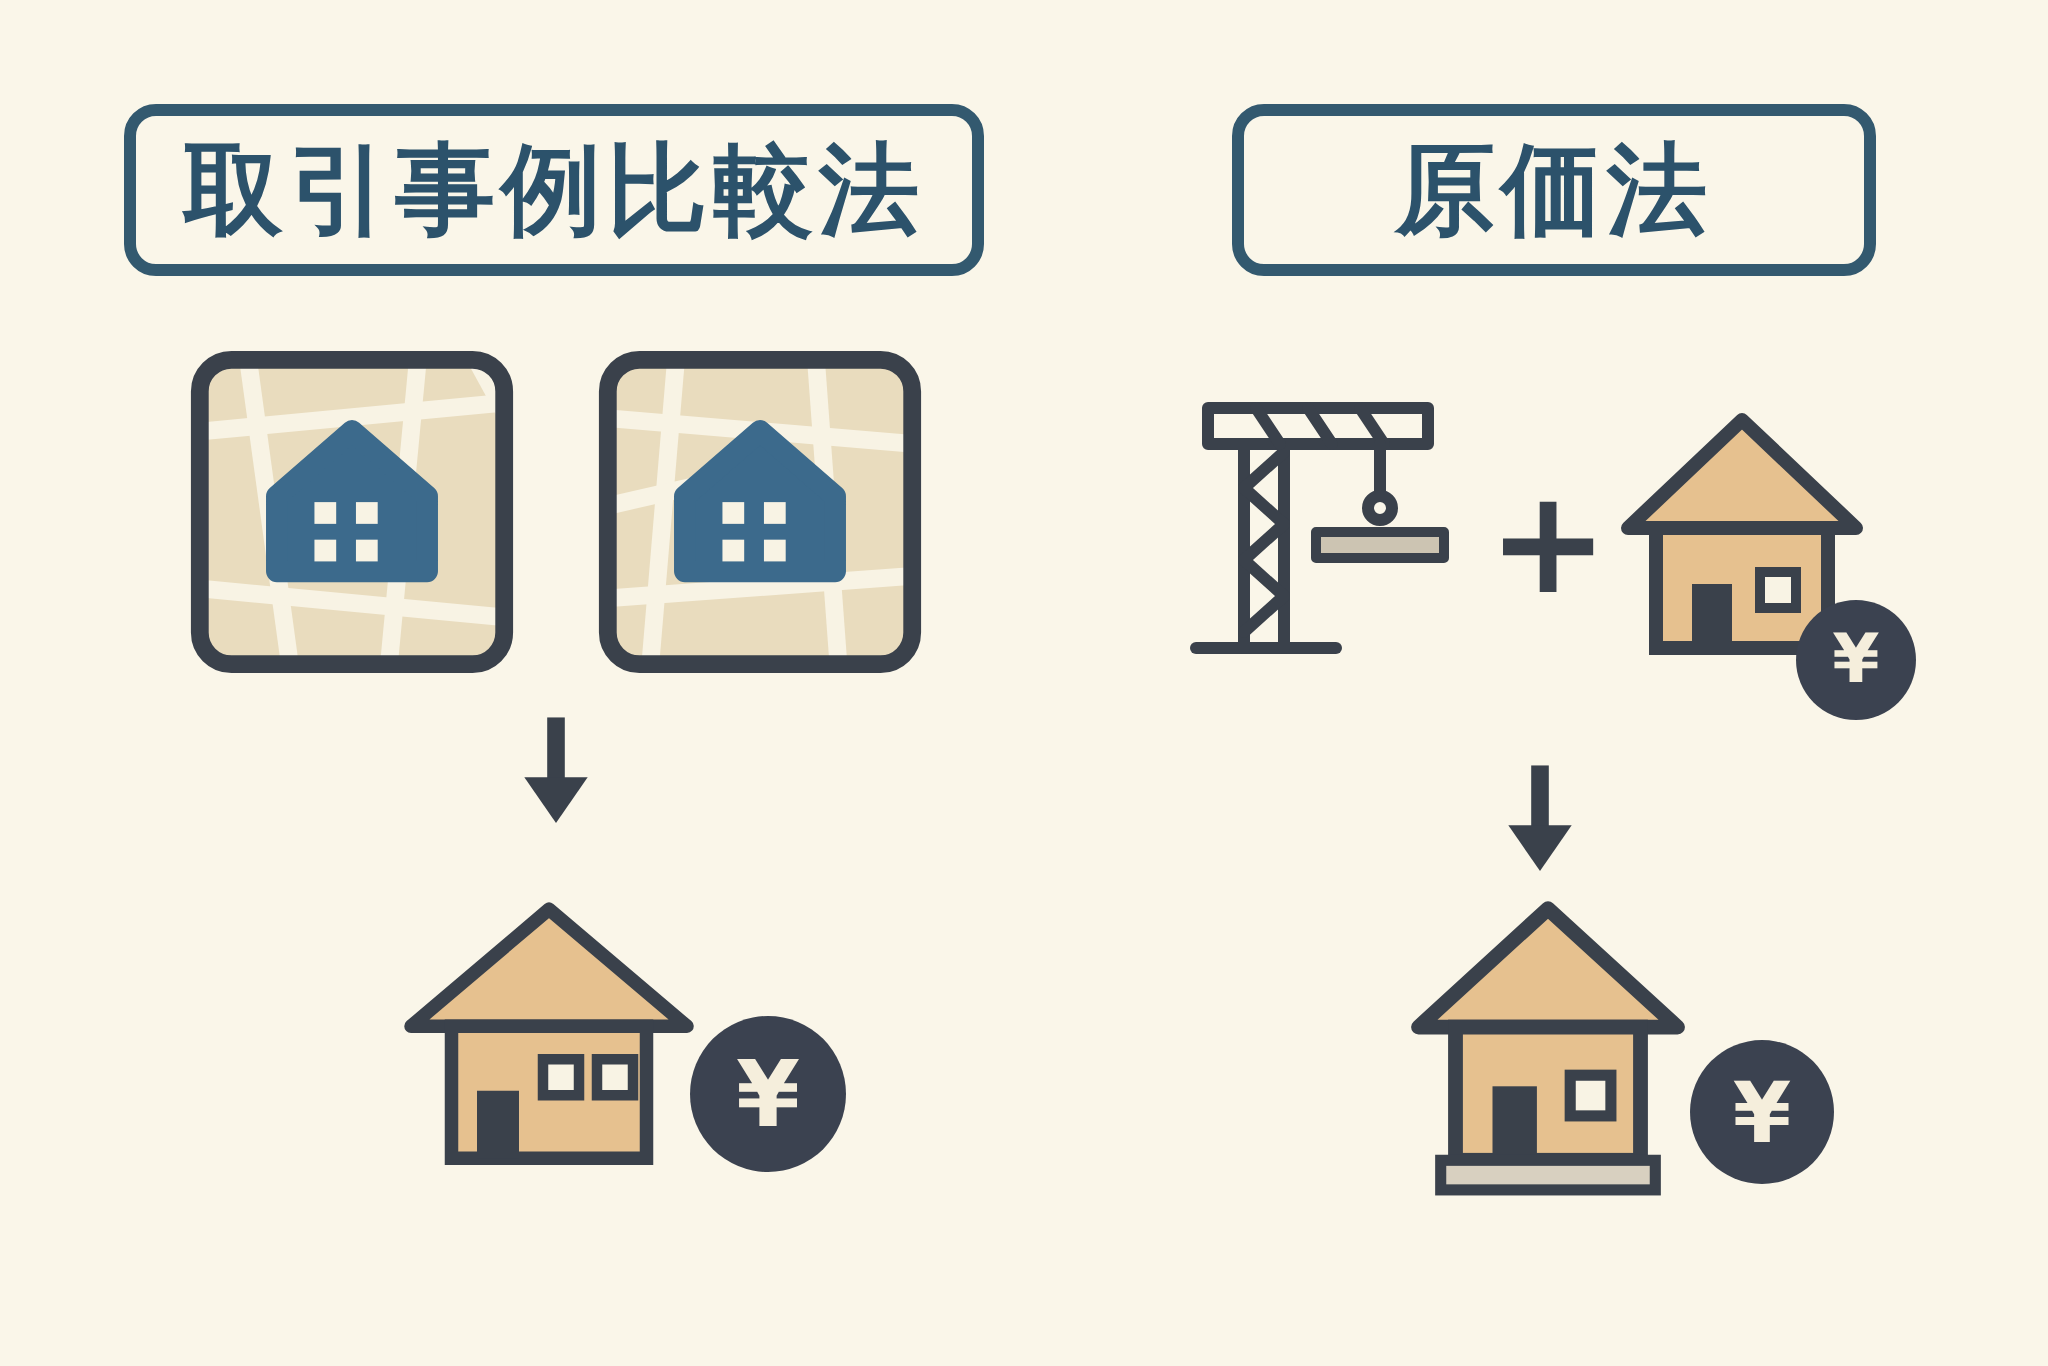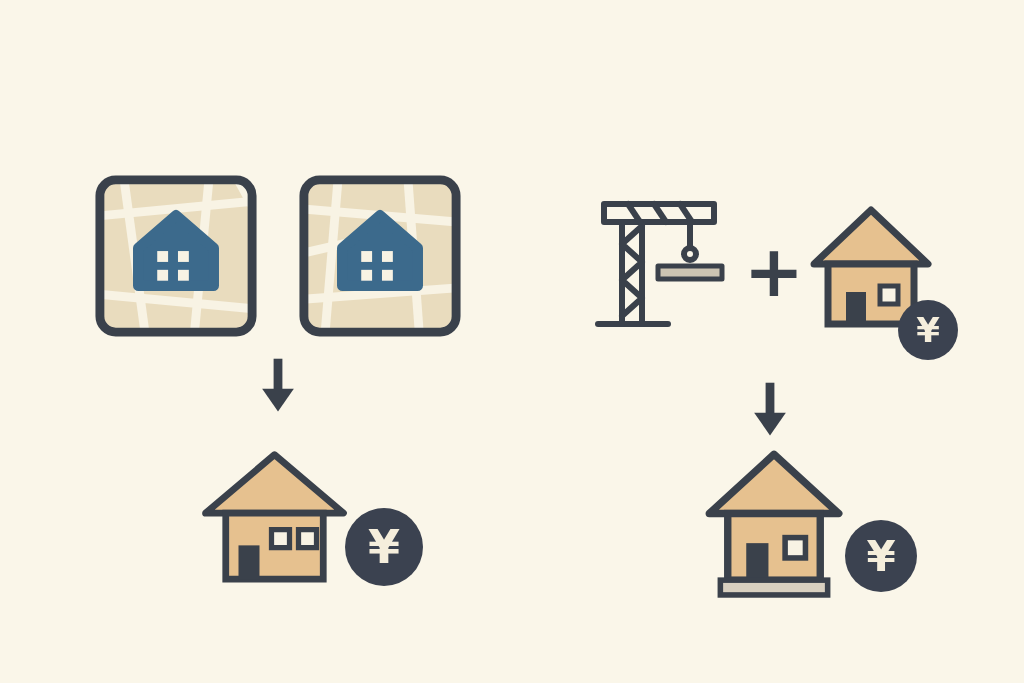--- a/index.html
+++ b/index.html
@@ -60,20 +60,23 @@
     justify-content: center;
   }
 
   svg { display: block; }
 </style>
 </head>
 <body>
 
 <div class="canvas">
 
+  <div class="abs title-box" style="left:62px; top:52px; width:430px; height:86px;">
+    <span class="title-text">取引事例比較法</span>
+  </div>
 
   <div class="abs" style="left:92px; top:172px; width:168px; height:168px;">
     <svg width="168" height="168" viewBox="0 0 170 170">
       <defs>
           <clipPath id="mapclip-a">
             <rect x="8" y="8" width="154" height="154" rx="16"></rect>
           </clipPath>
         </defs>
       <rect x="8" y="8" width="154" height="154" rx="16" fill="#E9DCBE"></rect>
       <g clip-path="url(#mapclip-a)" stroke="#F8F3E4" stroke-width="9" fill="none">
@@ -134,20 +137,23 @@
       <rect x="62" y="133" width="28" height="45" fill="#3A414B"></rect>
       <rect x="106" y="112" width="24" height="24" fill="#F8F3E4" stroke="#3A414B" stroke-width="7"></rect>
       <rect x="142" y="112" width="24" height="24" fill="#F8F3E4" stroke="#3A414B" stroke-width="7"></rect>
     </svg>
   </div>
 
   <div class="abs coin coin-lg" style="left:345px; top:508px;">
     <span>¥</span>
   </div>
 
+  <div class="abs title-box" style="left:616px; top:52px; width:322px; height:86px;">
+    <span class="title-text">原価法</span>
+  </div>
 
   <div class="abs" style="left:592px; top:182px; width:152px; height:150px;">
     <svg width="152" height="150" viewBox="0 0 152 150" fill="none" stroke="#3A414B" stroke-width="6" stroke-linecap="round" stroke-linejoin="round">
       <path d="M6,142 L76,142"></path>
       <path d="M30,142 L30,40"></path>
       <path d="M50,142 L50,40"></path>
       <path d="M30,134 L50,116 L30,98 L50,80 L30,62 L50,44"></path>
       <rect x="12" y="22" width="110" height="18"></rect>
       <path d="M36,22 L48,40"></path>
       <path d="M62,22 L74,40"></path>

